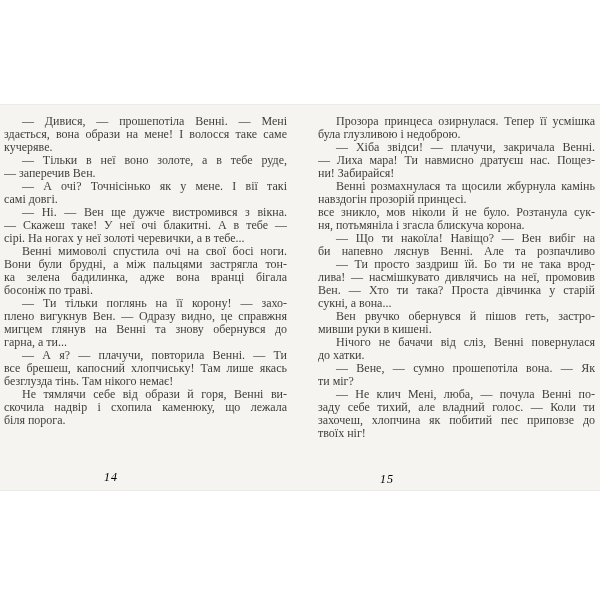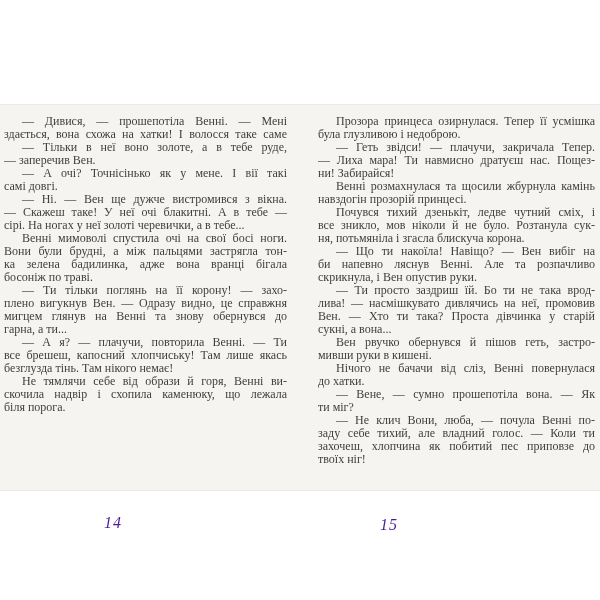--- a/index.html
+++ b/index.html
@@ -47,42 +47,42 @@
     line-height: 13px;
     overflow: hidden;
     text-align: justify;
     text-align-last: justify;
     white-space: normal;
   }
   .line.para-end { text-align-last: left; }
   .line.indent   { text-indent: 18px; }
   .page-number {
     position: absolute;
-    font-size: 16px;
+    font-size: 12px;
     font-style: italic;
-    color: #4c1d95;
+    color: #000000;
     letter-spacing: 1px;
-    margin-top: 44px;
   }
   .page-number.n14 { left: 104px; top: 366px; }
   .page-number.n15 { left: 80px;  top: 368px; }
 </style>
 </head>
 <body>
 
 <div class="stage">
   <div class="spread">
 
     <div class="page left">
       <div class="text-block">
 
           <div class="line indent">— Дивися, — прошепотіла Венні. — Мені</div>
 
-          <div class="line">здається, вона схожа на хатки! І волосся таке саме</div>
+          <div class="line">здається, вона образи на мене! І волосся таке саме</div>
 
+          <div class="line para-end">кучеряве.</div>
 
           <div class="line indent">— Тільки в неї воно золоте, а в тебе руде,</div>
 
           <div class="line para-end">— заперечив Вен.</div>
 
           <div class="line indent">— А очі? Точнісінько як у мене. І вії такі</div>
 
           <div class="line para-end">самі довгі.</div>
 
           <div class="line indent">— Ні. — Вен ще дужче вистромився з вікна.</div>
@@ -124,42 +124,40 @@
       <div class="page-number n14">14</div>
     </div>
 
     <div class="page right">
       <div class="text-block">
 
           <div class="line indent">Прозора принцеса озирнулася. Тепер її усмішка</div>
 
           <div class="line para-end">була глузливою і недоброю.</div>
 
-          <div class="line indent">— Геть звідси! — плачучи, закричала Тепер.</div>
+          <div class="line indent">— Хіба звідси! — плачучи, закричала Венні.</div>
 
           <div class="line">— Лиха мара! Ти навмисно дратуєш нас. Пощез-</div>
 
           <div class="line para-end">ни! Забирайся!</div>
 
           <div class="line indent">Венні розмахнулася та щосили жбурнула камінь</div>
 
           <div class="line para-end">навздогін прозорій принцесі.</div>
 
-          <div class="line indent">Почувся тихий дзенькіт, ледве чутний сміх, і</div>
 
           <div class="line">все зникло, мов ніколи й не було. Розтанула сук-</div>
 
           <div class="line para-end">ня, потьмяніла і згасла блискуча корона.</div>
 
           <div class="line indent">— Що ти накоїла! Навіщо? — Вен вибіг на</div>
 
 
           <div class="line">би напевно ляснув Венні. Але та розпачливо</div>
 
-          <div class="line para-end">скрикнула, і Вен опустив руки.</div>
 
           <div class="line indent">— Ти просто заздриш їй. Бо ти не така врод-</div>
 
           <div class="line">лива! — насмішкувато дивлячись на неї, промовив</div>
 
           <div class="line">Вен. — Хто ти така? Проста дівчинка у старій</div>
 
           <div class="line para-end">сукні, а вона...</div>
 
           <div class="line indent">Вен рвучко обернувся й пішов геть, застро-</div>
@@ -167,21 +165,21 @@
           <div class="line para-end">мивши руки в кишені.</div>
 
           <div class="line indent">Нічого не бачачи від сліз, Венні повернулася</div>
 
           <div class="line para-end">до хатки.</div>
 
           <div class="line indent">— Вене, — сумно прошепотіла вона. — Як</div>
 
           <div class="line para-end">ти міг?</div>
 
-          <div class="line indent">— Не клич Вони, люба, — почула Венні по-</div>
+          <div class="line indent">— Не клич Мені, люба, — почула Венні по-</div>
 
           <div class="line">заду себе тихий, але владний голос. — Коли ти</div>
 
           <div class="line">захочеш, хлопчина як побитий пес приповзе до</div>
 
           <div class="line para-end">твоїх ніг!</div>
         </div>
       <div class="page-number n15">15</div>
     </div>
 

